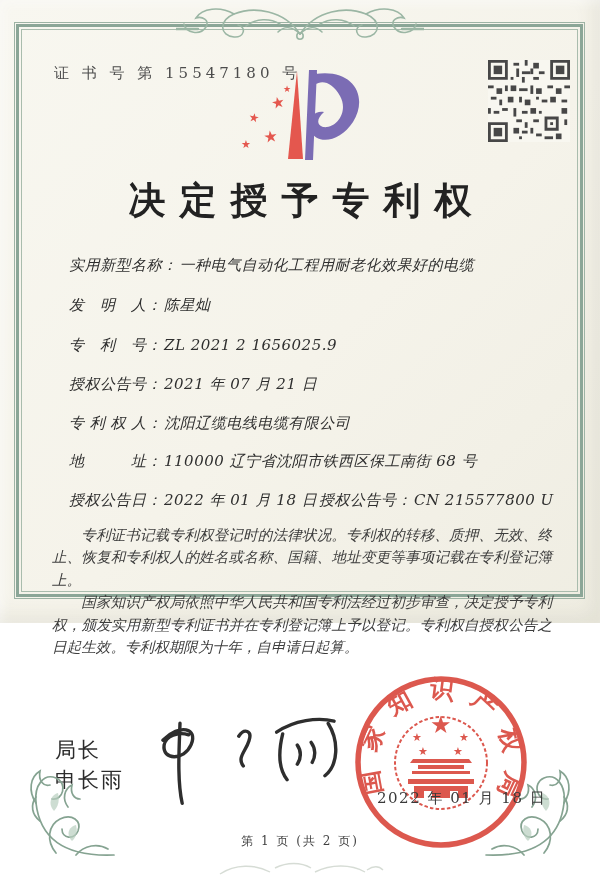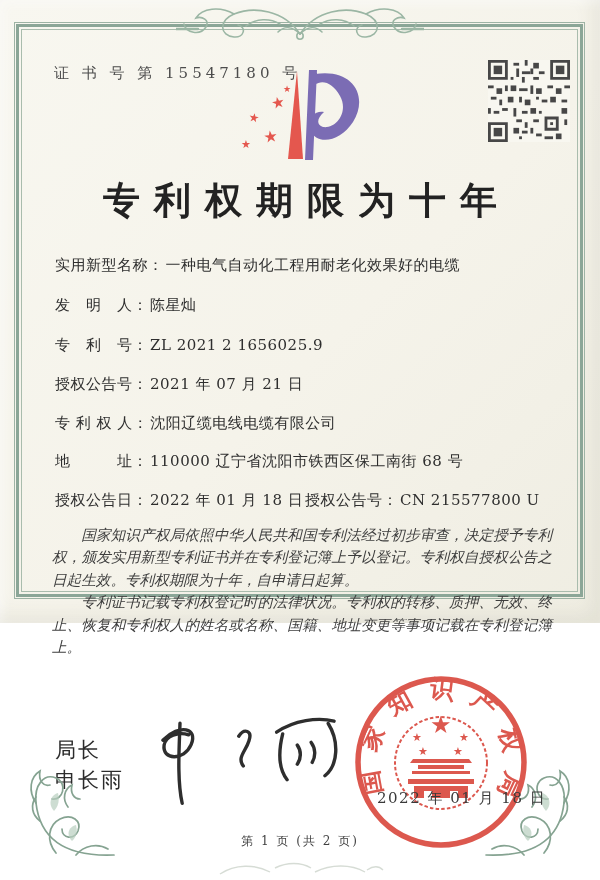--- a/index.html
+++ b/index.html
@@ -26,21 +26,21 @@
   }
   .abs{position:absolute;}
   .certno{
     left:54px;top:64px;font-size:15px;color:#4c4c4c;letter-spacing:4px;
   }
   .title{
     left:0;right:0;top:176px;text-align:center;
     font-size:37px;font-weight:700;color:#222;letter-spacing:14px;text-indent:14px;
   }
   .fields{left:55px;right:40px;top:256px;font-size:15px;color:#303030;}
-  .frow{position:absolute;left:0;white-space:nowrap;letter-spacing:0.5px;}
+  .frow{position:absolute;left:14px;white-space:nowrap;letter-spacing:0.5px;font-style:italic;}
   .frow .lab{color:#2e2e2e;}
   .frow .val{color:#2e2e2e;margin-left:2px;}
   .grant2{position:absolute;left:250px;top:0;text-align:center;}
   .bodytext{
     left:52px;right:48px;top:524px;
     font-size:14.6px;line-height:22.4px;color:#3d3d3d;
     font-style:italic;text-align:justify;
   }
   .bodytext p{margin:0;text-indent:2em;}
   .sigblock{left:55px;top:735px;font-size:21px;color:#2b2b2b;line-height:30px;letter-spacing:2px;}
@@ -144,21 +144,21 @@
         <rect x="9" y="24" width="2" height="2"></rect>
       <rect x="12" y="25" width="2" height="1"></rect>
         <rect x="15" y="24" width="1" height="2"></rect>
       <rect x="17" y="26" width="2" height="1"></rect>
         <rect x="20" y="27" width="3" height="1"></rect>
       <rect x="24" y="26" width="2" height="2"></rect>
         <rect x="11" y="27" width="1" height="1"></rect>
     </g>
   </svg>
 
-  <div class="abs title">专利权期限为十年</div>
+  <div class="abs title">决定授予专利权</div>
 
   <div class="abs fields">
     <div class="frow" style="top:0px">
       <span class="lab">实用新型名称：</span><span class="val">一种电气自动化工程用耐老化效果好的电缆</span>
     </div>
     <div class="frow" style="top:40px">
       <span class="lab">发　明　人：</span><span class="val">陈星灿</span>
     </div>
     <div class="frow" style="top:80px">
       <span class="lab">专　利　号：</span><span class="val">ZL 2021 2 1656025.9</span>
@@ -176,22 +176,22 @@
       <span>
         <span class="lab">授权公告日：</span><span class="val">2022 年 01 月 18 日</span>
       </span>
       <span class="grant2">
         <span class="lab">授权公告号：</span><span class="val">CN 215577800 U</span>
       </span>
     </div>
   </div>
 
   <div class="abs bodytext">
+    <p>专利证书记载专利权登记时的法律状况。专利权的转移、质押、无效、终止、恢复和专利权人的姓名或名称、国籍、地址变更等事项记载在专利登记簿上。</p>
     <p>国家知识产权局依照中华人民共和国专利法经过初步审查，决定授予专利权，颁发实用新型专利证书并在专利登记簿上予以登记。专利权自授权公告之日起生效。专利权期限为十年，自申请日起算。</p>
-    <p>专利证书记载专利权登记时的法律状况。专利权的转移、质押、无效、终止、恢复和专利权人的姓名或名称、国籍、地址变更等事项记载在专利登记簿上。</p>
   </div>
 
   <div class="abs sigblock">
     <div>局长</div>
     <div>申长雨</div>
   </div>
 
   <svg class="abs ornament" style="left:138px;top:710px;" width="210" height="100" viewBox="0 0 210 100">
     <g stroke="#2e2e2e" stroke-width="3.4" fill="none" stroke-linecap="round" transform="rotate(-3 105 50)">
       <path d="M44,10 C42,34 38,66 42,90"></path>

